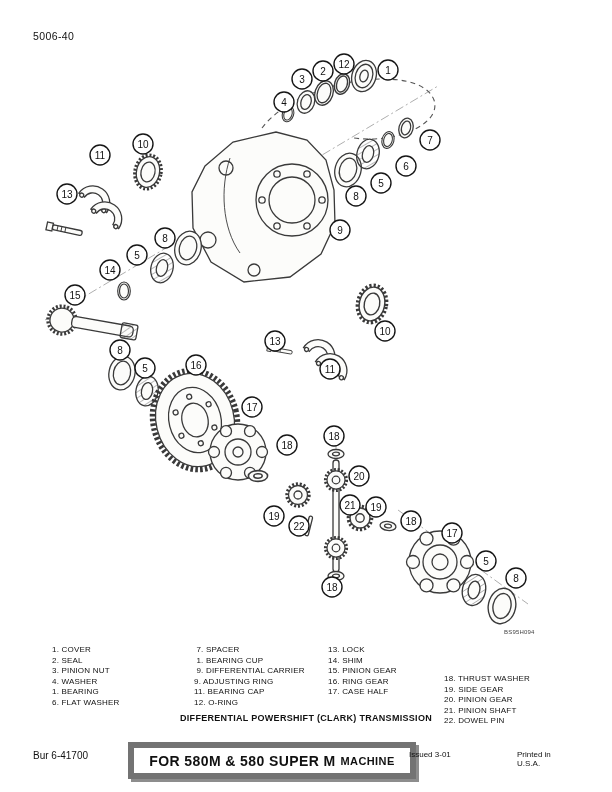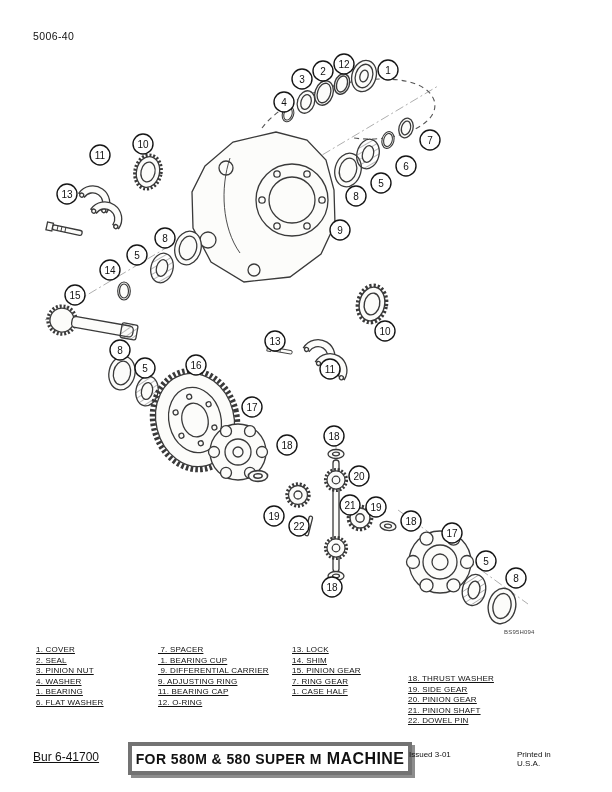--- a/index.html
+++ b/index.html
@@ -15,41 +15,41 @@
   .part{fill:#fcfcfa;stroke:#3a3a3a;stroke-width:1.3;}
   .hatched{fill:url(#hatch);stroke:#3a3a3a;stroke-width:1.3;}
   .teeth{fill:none;stroke:#3a3a3a;stroke-width:5.5;stroke-dasharray:2.6 2.2;}
   .teeth-sm{fill:none;stroke:#3a3a3a;stroke-width:3.4;stroke-dasharray:2 1.8;}
   .axis{fill:none;stroke:#999;stroke-width:.8;stroke-dasharray:9 3 2 3;}
   .dashed{fill:none;stroke:#555;stroke-width:1.1;stroke-dasharray:5 4;}
   .iline{fill:none;stroke:#3a3a3a;stroke-width:.9;}
   .callout-circle{fill:#ffffff;stroke:#161616;stroke-width:1.4;}
   .callout-text{font-family:"Liberation Sans",sans-serif;font-size:10px;fill:#111;text-anchor:middle;}
 
-  .parts-list{position:absolute;left:36px;top:645px;width:545px;display:flex;text-decoration:underline;}
+  .parts-list{position:absolute;left:52px;top:645px;width:545px;display:flex;}
   .parts-column{flex:0 0 auto;}
   .parts-column:nth-child(1){width:122px;}
-  .parts-column:nth-child(2){width:134px;}
+  .parts-column:nth-child(2){width:134px;margin-left:20px;}
   .parts-column:nth-child(3){width:116px;}
   .parts-column:nth-child(4){width:160px;margin-top:29px;}
   .part-item{font-size:8px;line-height:10.6px;white-space:pre;letter-spacing:.2px;}
 
   .caption{position:absolute;left:0;top:713px;width:612px;text-align:center;
     font-size:9px;font-weight:bold;letter-spacing:.3px;}
 
-  .footer-left{position:absolute;left:33px;top:750px;font-size:12px;text-decoration:underline;}
+  .footer-left{position:absolute;left:33px;top:750px;font-size:10px;}
   .footer-issued{position:absolute;left:409px;top:750px;font-size:8px;text-align:right;}
   .footer-printed{position:absolute;left:481px;top:750px;font-size:8px;padding-left:36px;}
   .banner{
     position:absolute;left:128px;top:742px;width:276px;height:25px;background:#fff;
-    border:4px solid #737373;box-shadow:3px 3px 0 #8d8d8d;
+    border:6px solid #737373;box-shadow:3px 3px 0 #8d8d8d;
     display:flex;align-items:center;justify-content:center;gap:5px;
   }
   .banner-main{font-size:14px;font-weight:bold;letter-spacing:.4px;white-space:nowrap;}
-  .banner-suffix{font-size:16px;font-weight:bold;letter-spacing:.4px;white-space:nowrap;}
+  .banner-suffix{font-size:11px;font-weight:bold;letter-spacing:.4px;white-space:nowrap;}
 </style>
 </head>
 <body>
 
 <div class="page">
 
   <div class="page-number">5006-40</div>
 
   <svg class="figure" viewBox="0 0 560 592" xmlns="http://www.w3.org/2000/svg">
     <defs>
@@ -396,32 +396,33 @@
         <div class="part-item"> 1. BEARING CUP</div>
         <div class="part-item"> 9. DIFFERENTIAL CARRIER</div>
         <div class="part-item">9. ADJUSTING RING</div>
         <div class="part-item">11. BEARING CAP</div>
         <div class="part-item">12. O-RING</div>
       </div>
     <div class="parts-column">
         <div class="part-item">13. LOCK</div>
         <div class="part-item">14. SHIM</div>
         <div class="part-item">15. PINION GEAR</div>
-        <div class="part-item">7. RING GEAR</div>
-        <div class="part-item">1. CASE HALF</div>
+        <div class="part-item">16. RING GEAR</div>
+        <div class="part-item">17. CASE HALF</div>
       </div>
     <div class="parts-column">
         <div class="part-item">18. THRUST WASHER</div>
         <div class="part-item">19. SIDE GEAR</div>
         <div class="part-item">20. PINION GEAR</div>
         <div class="part-item">21. PINION SHAFT</div>
         <div class="part-item">22. DOWEL PIN</div>
       </div>
   </div>
 
+  <div class="caption">DIFFERENTIAL POWERSHIFT (CLARK) TRANSMISSION</div>
 
   <div class="footer-left">Bur 6-41700</div>
   <div class="banner">
     <span class="banner-main">FOR 580M &amp; 580 SUPER M</span>
     <span class="banner-suffix">MACHINE</span>
   </div>
   <div class="footer-issued">Issued 3-01</div>
   <div class="footer-printed">Printed in U.S.A.</div>
 
 </div>

